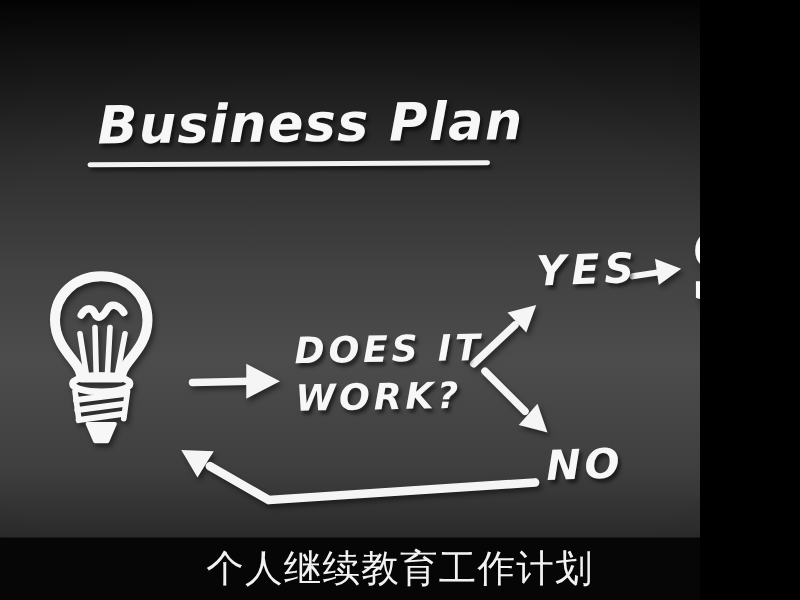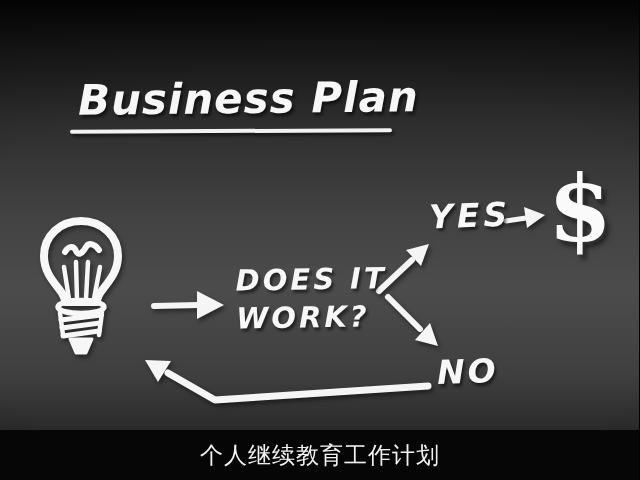--- a/index.html
+++ b/index.html
@@ -1,17 +1,17 @@
 <!DOCTYPE html>
 <html><head>
 <meta charset="utf-8">
 <style>
   html,body{margin:0;padding:0;background:#000;}
   #slide{
-    position:relative;width:639px;height:480px;overflow:hidden;
+    position:relative;width:560px;height:480px;overflow:hidden;
     font-family:"DejaVu Sans","Liberation Sans",sans-serif;
     background:
       radial-gradient(ellipse 130% 95% at 50% 58%, rgba(0,0,0,0) 45%, rgba(0,0,0,0.38) 100%),
       linear-gradient(180deg,#040404 0%,#161616 10%,#2e2e2e 26%,#424242 45%,#4c4c4c 60%,#3f3f3f 78%,#262626 92%,#1a1a1a 100%);
   }
   .hand{color:#f7f7f7;font-style:italic;font-weight:bold;
         text-shadow:2px 3px 3px rgba(0,0,0,0.55);}
   #title{position:absolute;left:78px;top:74px;font-size:42px;letter-spacing:1px;
          transform:rotate(-0.6deg);white-space:nowrap;}
   #title-underline{position:absolute;left:70px;top:129px;width:322px;height:4px;
@@ -23,21 +23,21 @@
          transform:rotate(-2deg);}
   #no-label{position:absolute;left:437px;top:352px;font-size:33px;letter-spacing:3px;
          transform:rotate(-2deg);}
   #dollar-sign{position:absolute;left:548px;top:163px;font-size:92px;line-height:1;
          font-family:"DejaVu Serif","Liberation Serif",serif;font-weight:bold;color:#fafafa;
          text-shadow:2px 2px 0 #303030,4px 5px 5px rgba(0,0,0,0.55);}
   svg.draw{position:absolute;overflow:visible;
          filter:drop-shadow(2px 3px 2px rgba(0,0,0,0.45));}
   #caption-bar{position:absolute;left:0;top:430px;width:640px;height:50px;background:#060606;
          display:flex;align-items:center;justify-content:center;}
-  #caption-text{color:#f2f2f2;font-size:23px;letter-spacing:1px;
+  #caption-text{color:#f2f2f2;font-size:30px;letter-spacing:1px;
          font-family:"DejaVu Sans","Liberation Sans",sans-serif;}
 </style>
 </head>
 <body>
 
 <div id="slide">
 
   <div id="title" class="hand">Business Plan</div>
   <div id="title-underline"></div>
 

